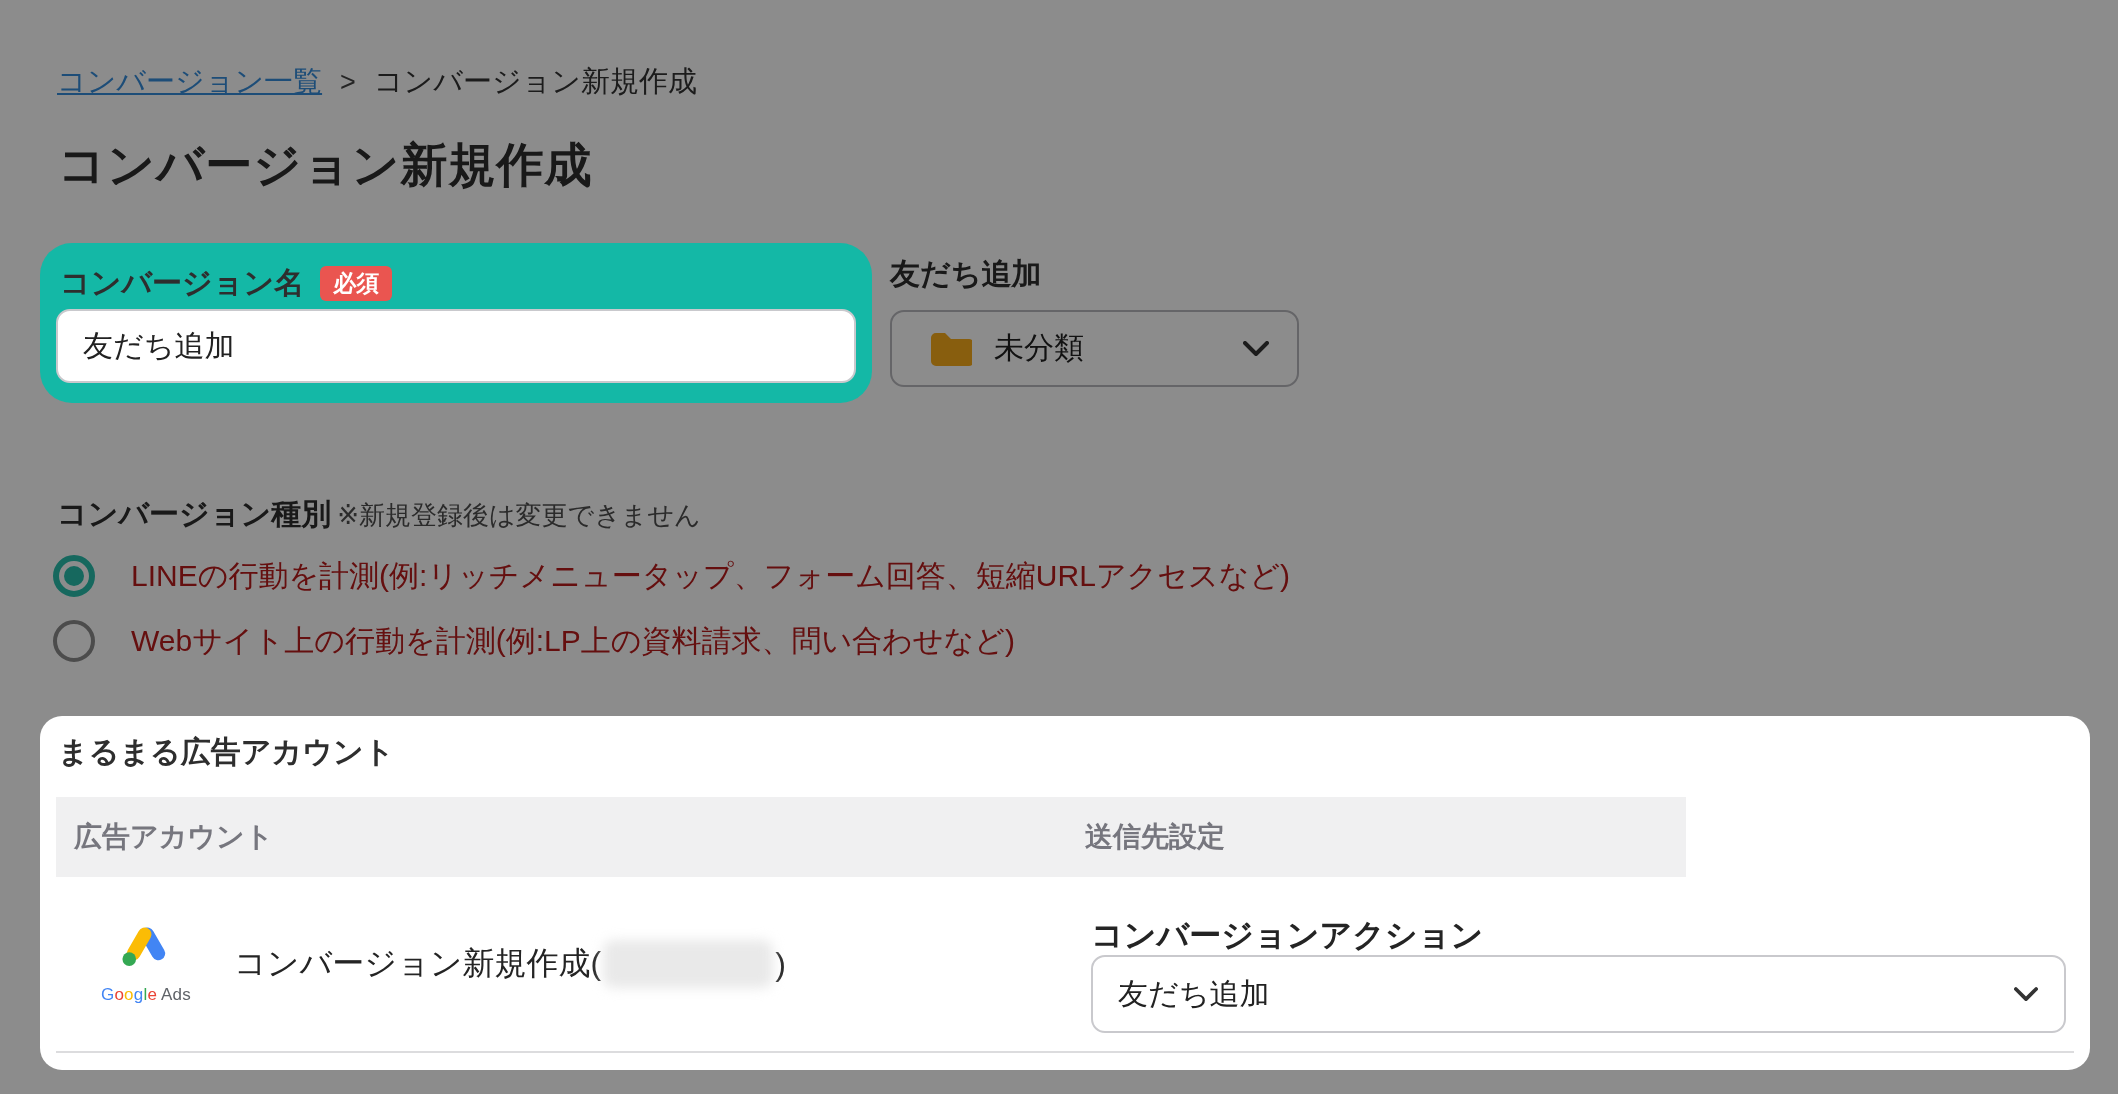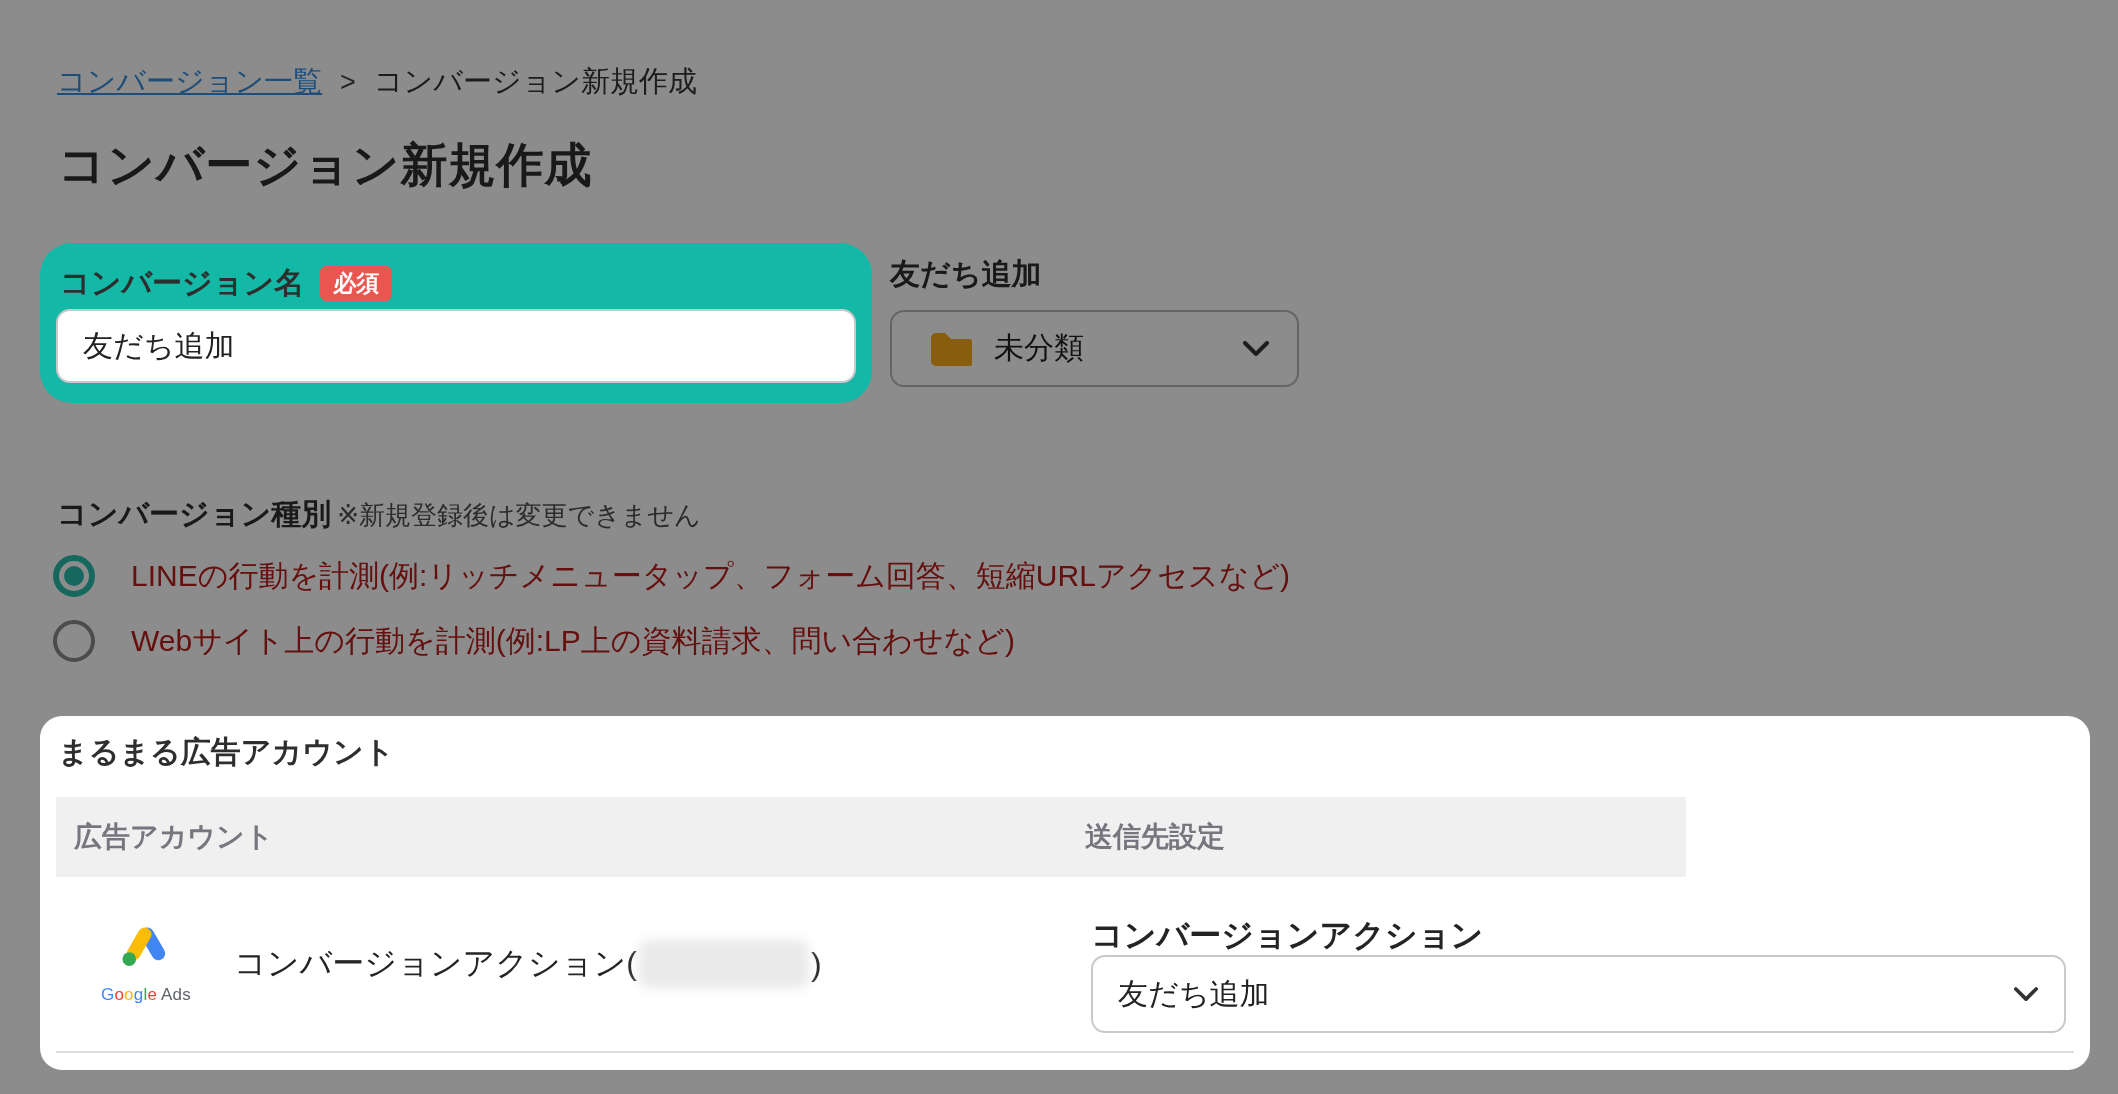--- a/index.html
+++ b/index.html
@@ -145,21 +145,21 @@
     <div class="cell-left">
       <div class="gads-logo">
         <svg width="52" height="44" viewBox="0 0 48 42">
           <rect x="24" y="2" width="13" height="34" rx="6.5" fill="#4285F4" transform="rotate(-30 30.5 19)"></rect>
           <rect x="11" y="2" width="13" height="34" rx="6.5" fill="#FBBC05" transform="rotate(30 17.5 19)"></rect>
           <circle cx="8" cy="33.5" r="6.5" fill="#34A853"></circle>
         </svg>
         <div class="gads-wordmark"><span style="color: rgb(66, 133, 244);">G</span><span style="color: rgb(234, 67, 53);">o</span><span style="color: rgb(251, 188, 5);">o</span><span style="color: rgb(66, 133, 244);">g</span><span style="color: rgb(52, 168, 83);">l</span><span style="color: rgb(234, 67, 53);">e</span><span style="color: rgb(95, 99, 104);"> </span><span style="color: rgb(95, 99, 104);">A</span><span style="color: rgb(95, 99, 104);">d</span><span style="color: rgb(95, 99, 104);">s</span></div>
       </div>
       <div class="account-name">
-        <span>コンバージョンアクション(</span>
+        <span>コンバージョン新規作成(</span>
         <span class="redacted"></span>
         <span>)</span>
       </div>
     </div>
 
     <div class="cell-right">
       <div class="action-label">コンバージョンアクション</div>
       <div class="select-box action-select">
         <span class="value">友だち追加</span>
         <svg class="chevron" width="24" height="15" viewBox="0 0 26 16">

